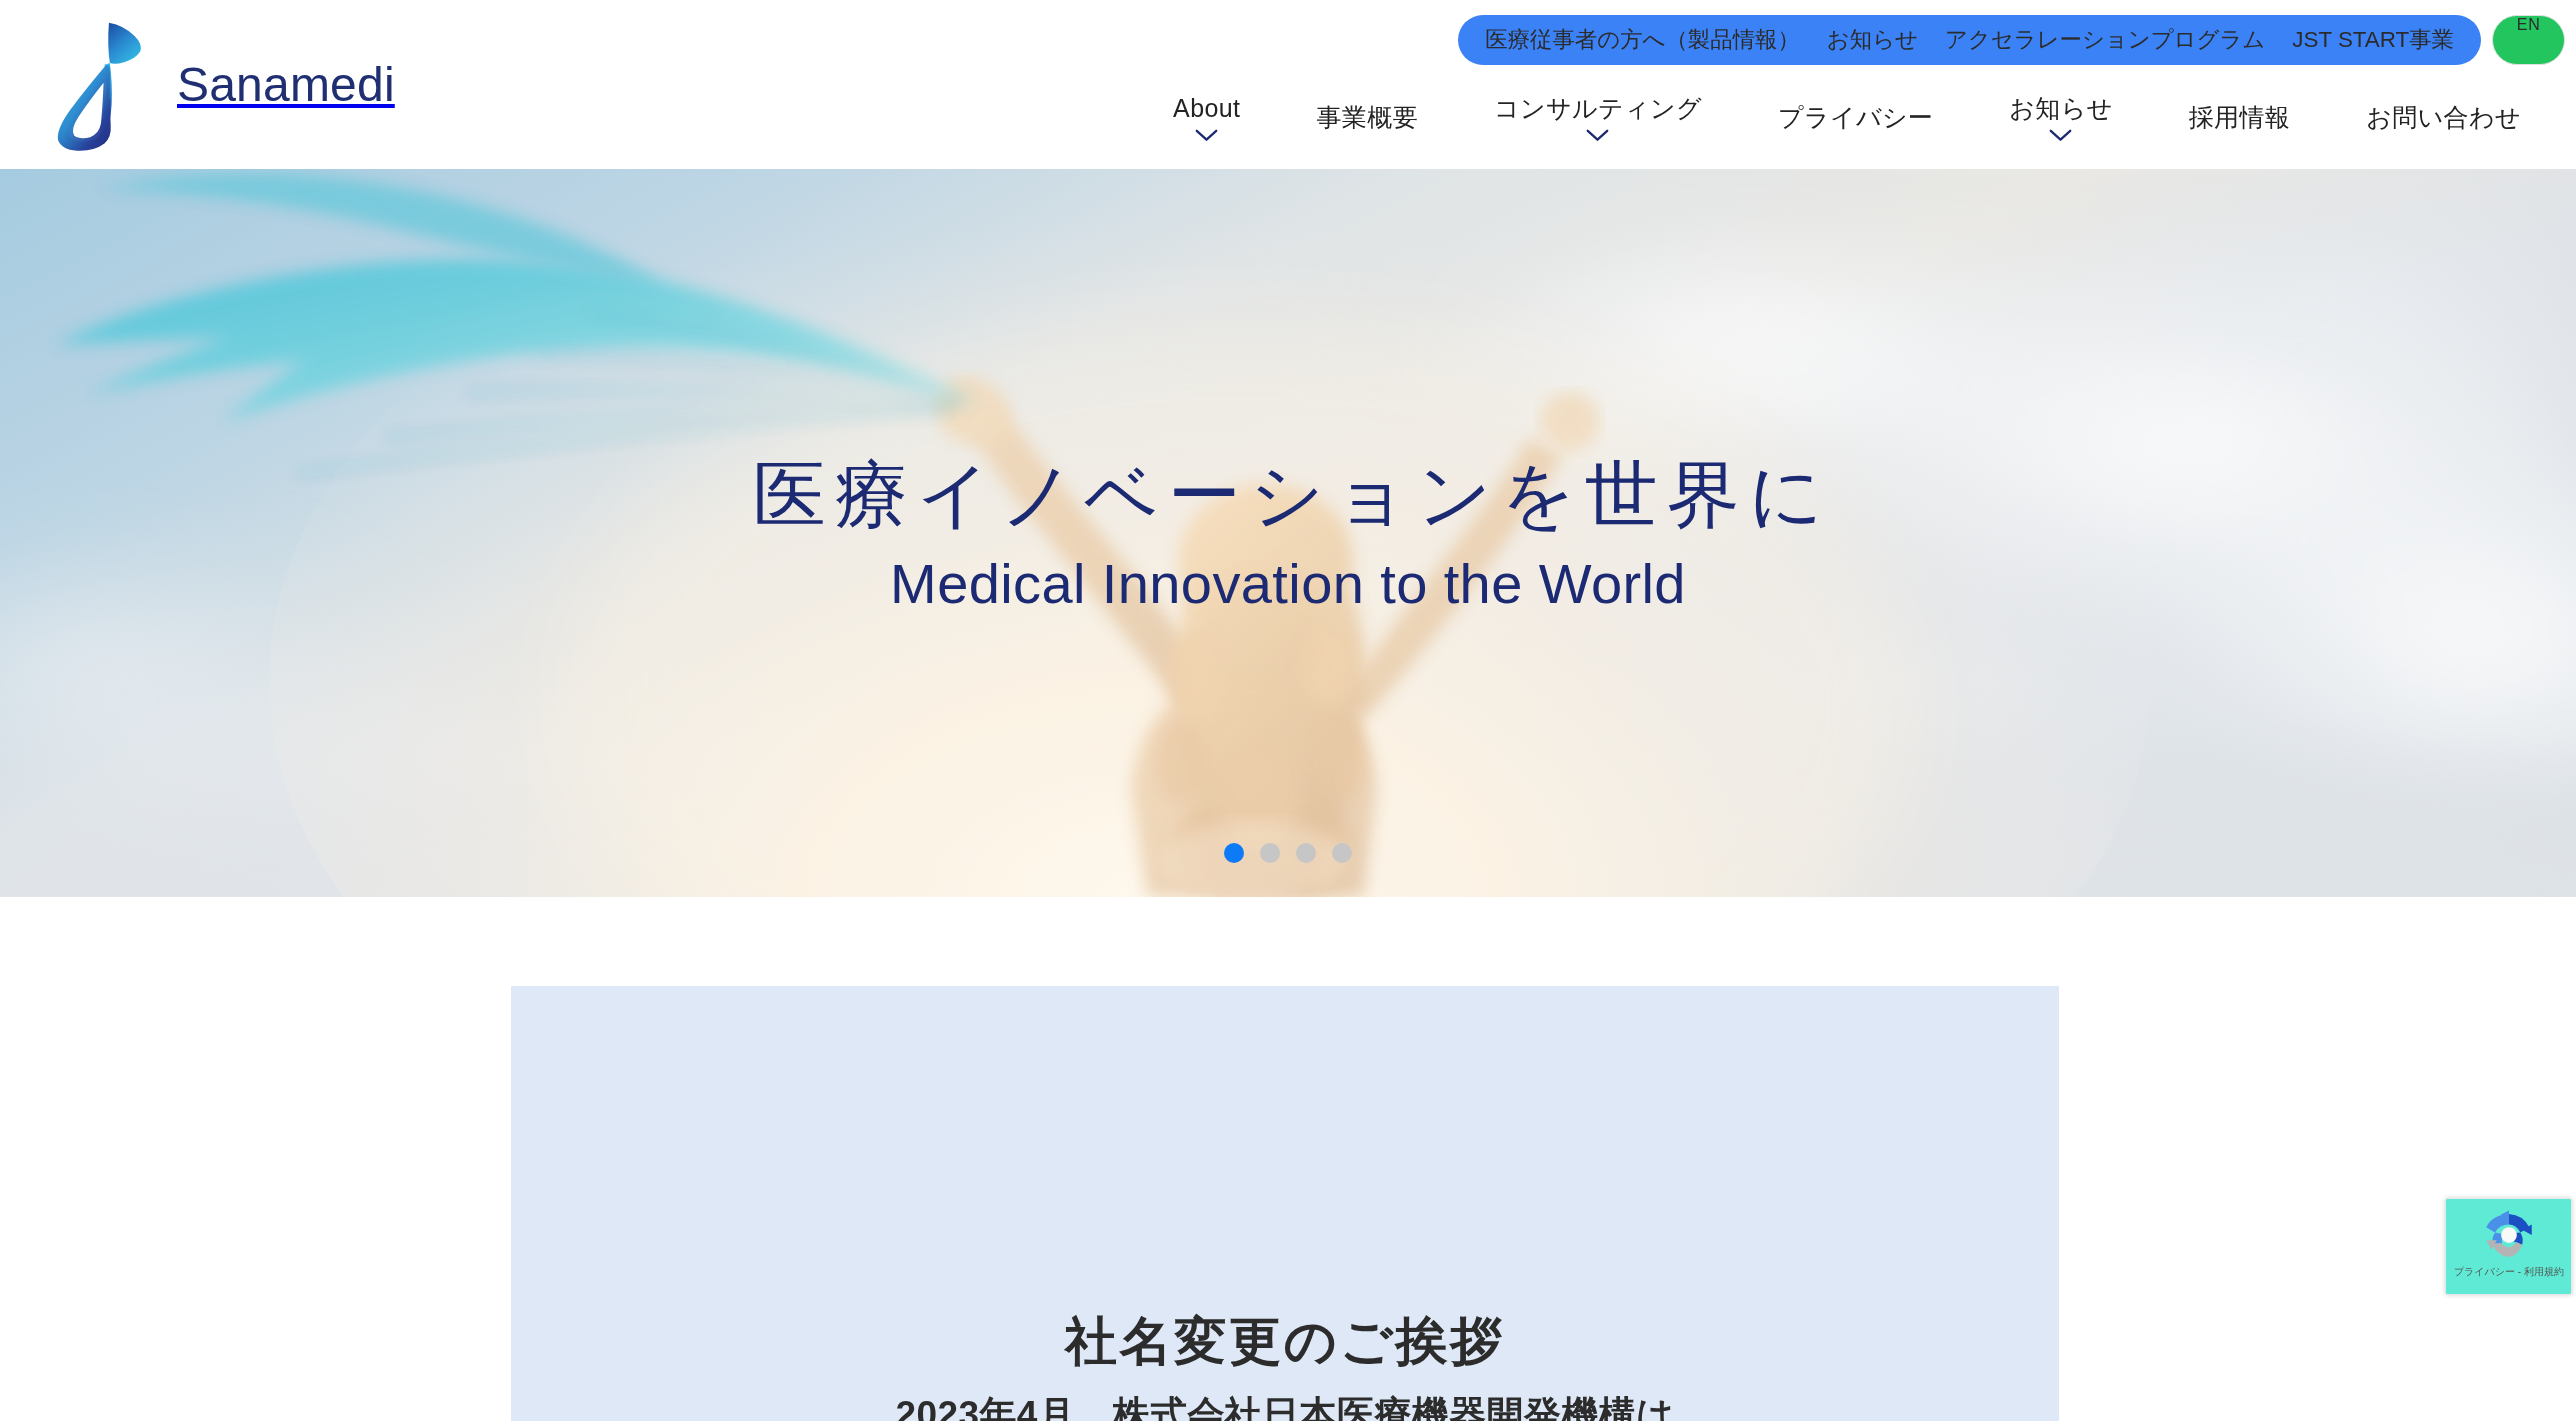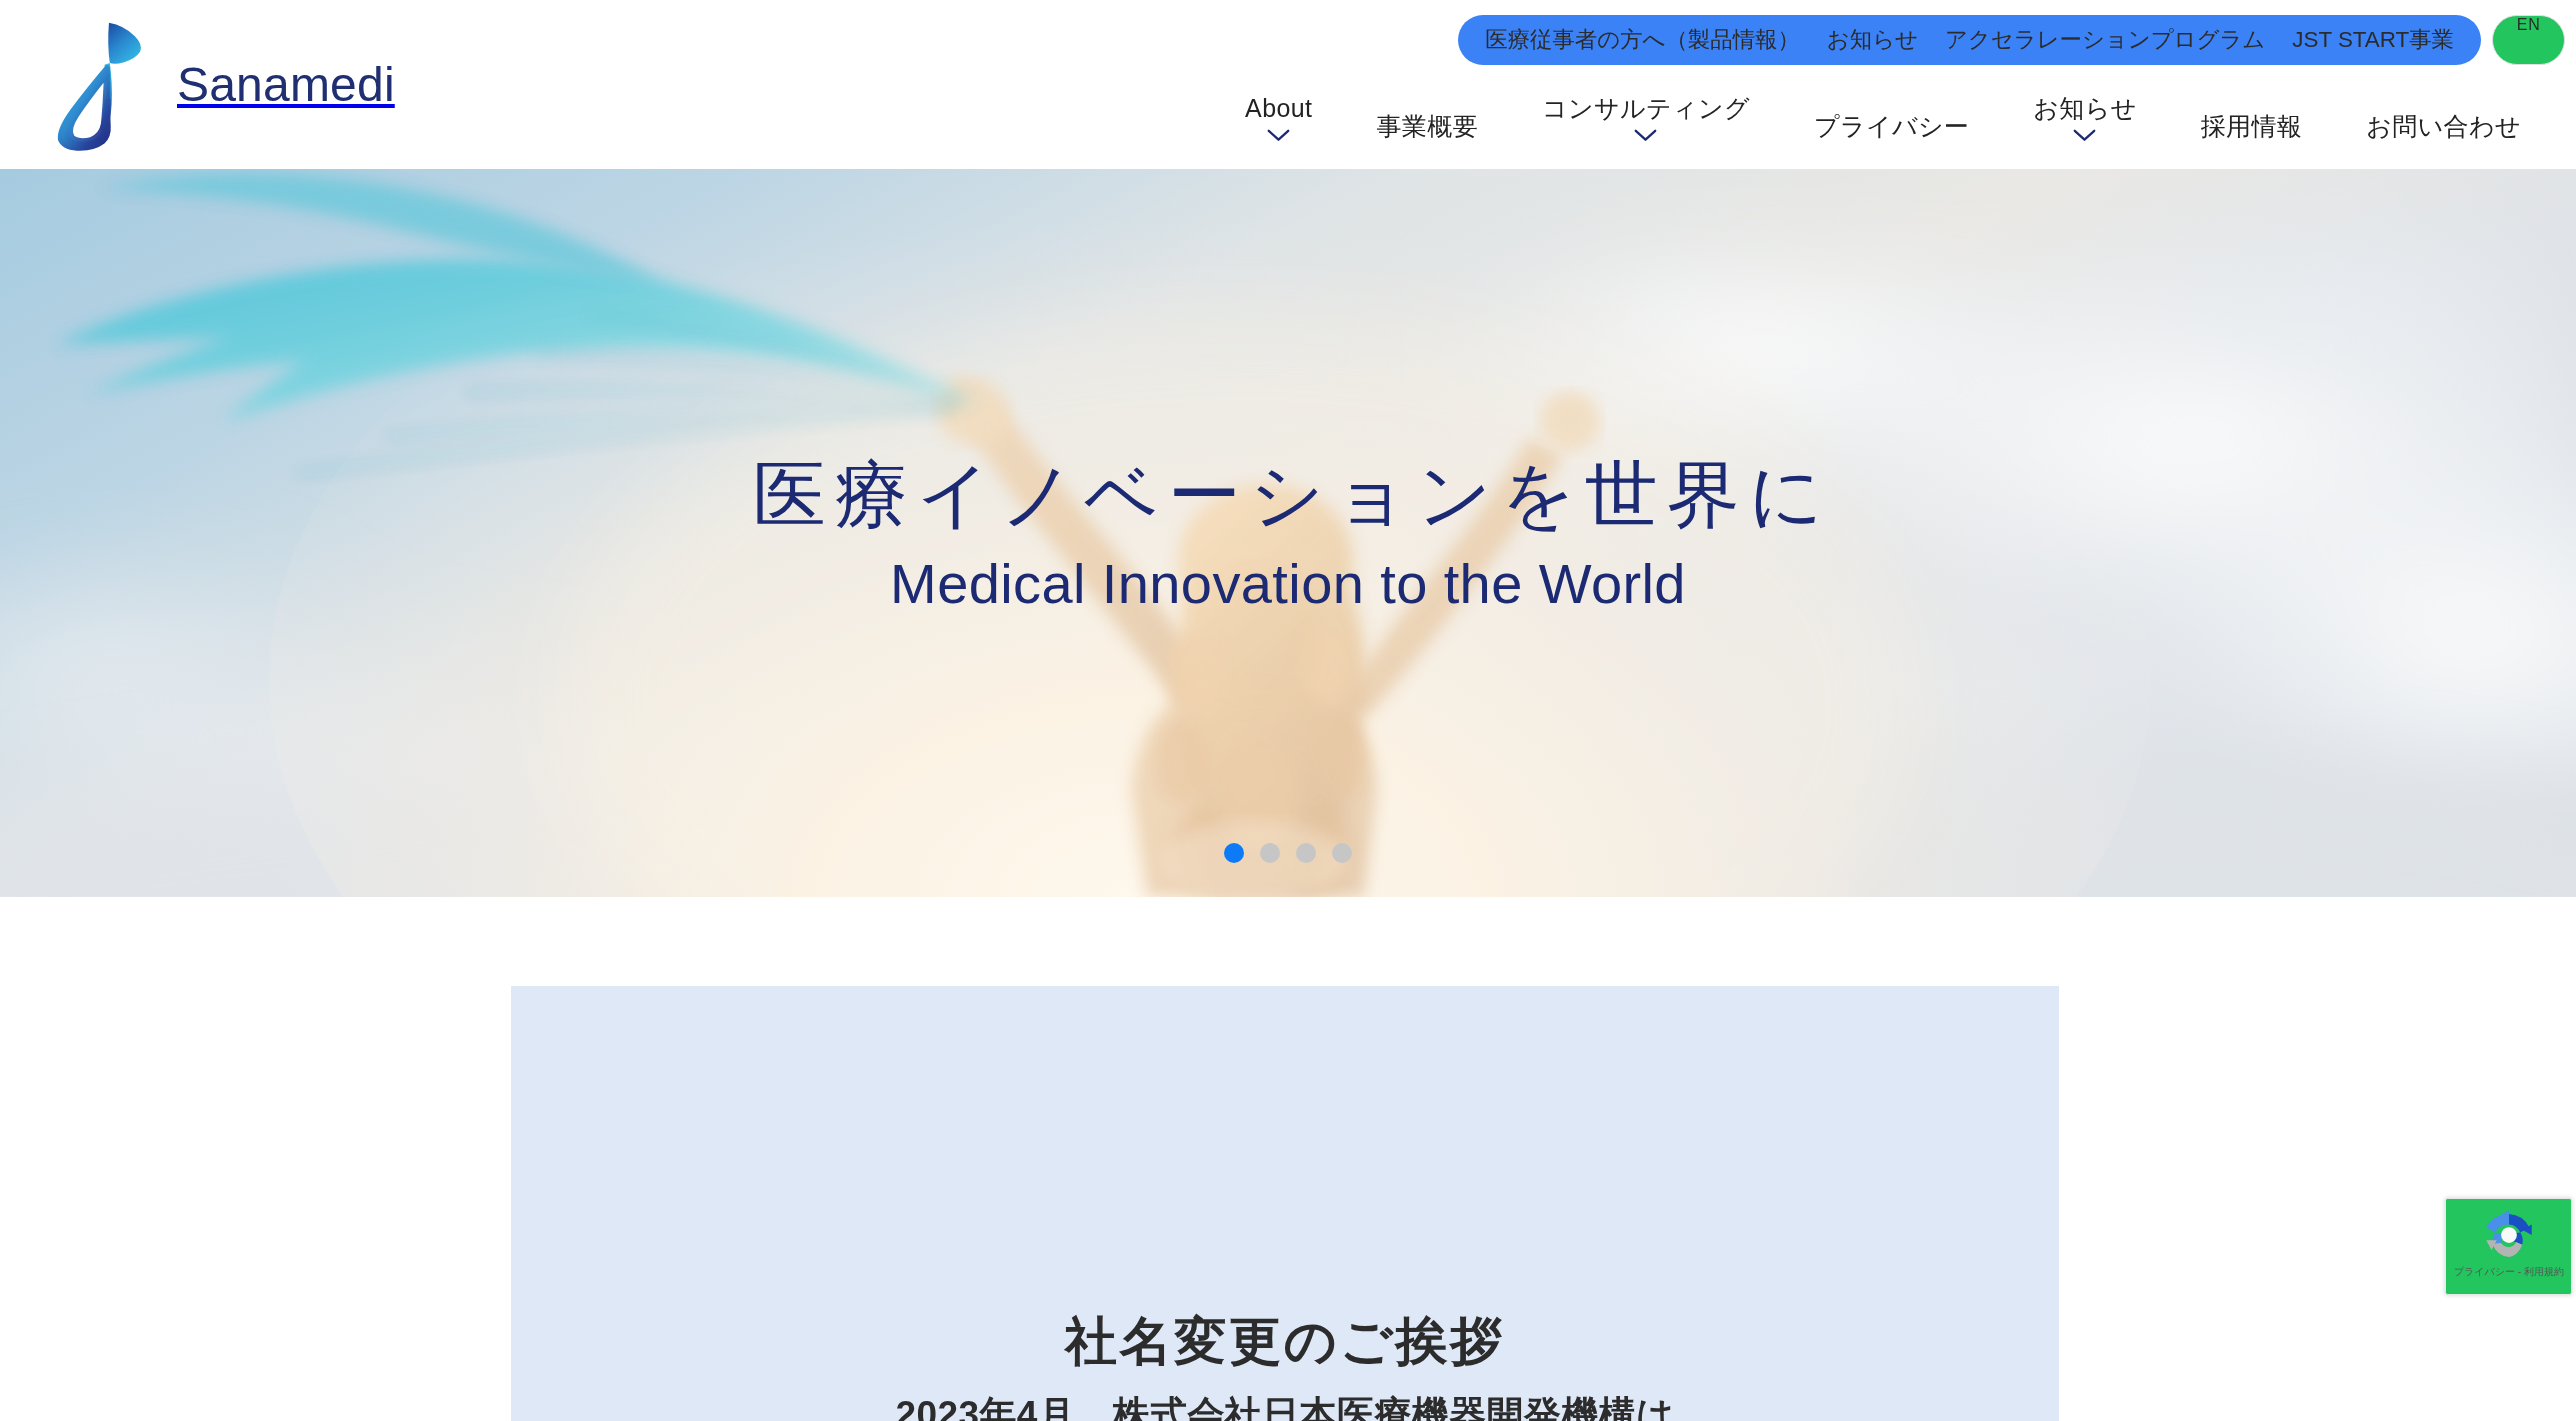--- a/index.html
+++ b/index.html
@@ -45,21 +45,21 @@
     width:73px; height:50px; border-radius:25px;
     border:1.8px solid #e0e0e0; background:#22c55e;
     display:flex; align-items:flex-start; justify-content:center;
     font-size:16px; color:#2b2b2b; letter-spacing:0.9px;
     cursor:pointer;
   }
 
   
   .mainnav {
     position:absolute; right:25px; top:93px;
-    display:flex; align-items:flex-end; gap:4px;
+    display:flex; align-items:center; gap:16px;
   }
   .nav-item {
     position:relative;
     padding:0 30px;
     display:flex; flex-direction:column; align-items:center;
     text-decoration:none; cursor:pointer;
   }
   .nav-label {
     font-size:25px; color:#232323; white-space:nowrap; line-height:1.25;
     letter-spacing:0.4px;
@@ -116,21 +116,21 @@
   .card-sub {
     margin-top:20px;
     font-size:37px; color:#2c2c2c; font-weight:700;
     letter-spacing:0.4px; line-height:1.25; white-space:nowrap;
   }
 
   
   .recaptcha {
     position:absolute; right:3.6px; top:1198px;
     width:127px; height:97px;
-    background:#22c55e;
+    background:#5eead4;
     border:0.9px solid #e8e8e8;
     border-radius:2.7px;
     box-shadow:0 0 5.4px rgba(0,0,0,0.18);
     display:flex; flex-direction:column;
     align-items:center; justify-content:flex-start;
     padding-top:8px;
     z-index:60;
   }
   .rc-label {
     font-size:10px; color:#555; margin-top:3.6px;

